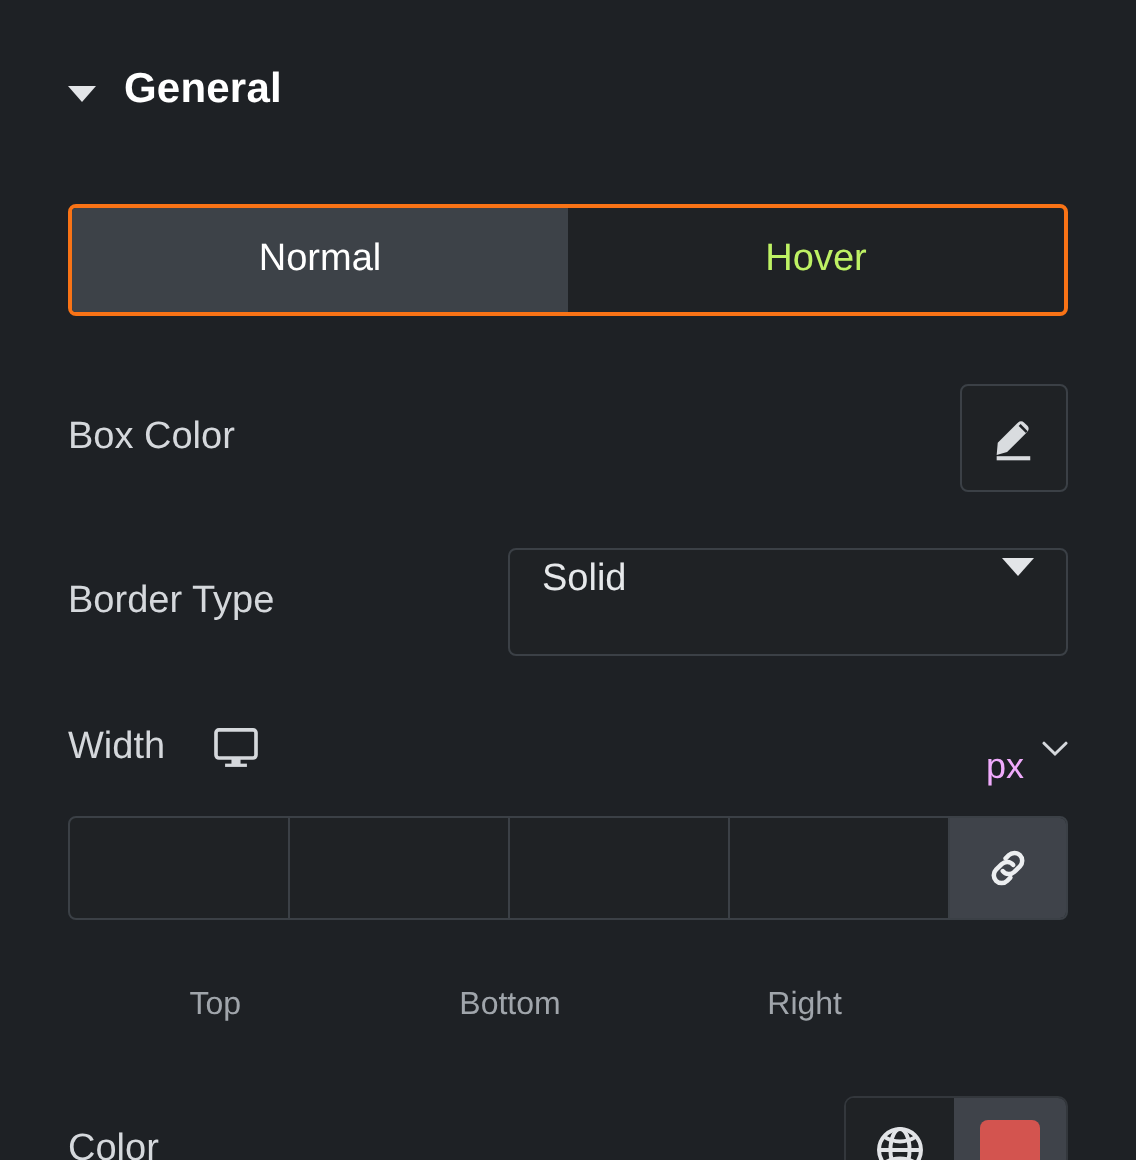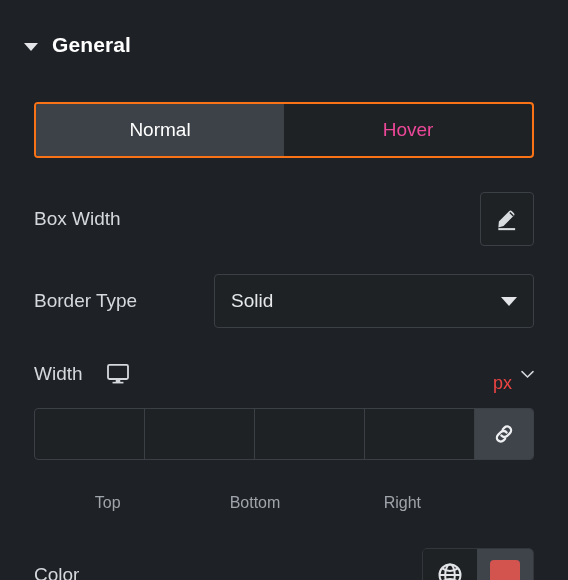--- a/index.html
+++ b/index.html
@@ -22,21 +22,21 @@
     height: 580px;
     background: #1e2125;
     box-sizing: border-box;
   }
 
   
   .section-header {
     display: flex;
     align-items: center;
     gap: 14px;
-    padding: 28px 0 0 24px;
+    padding: 28px 0 0 34px;
     height: 34px;
   }
   .caret {
     width: 0;
     height: 0;
     border-left: 7px solid transparent;
     border-right: 7px solid transparent;
     border-top: 8px solid #e3e5e8;
     margin-top: 3px;
   }
@@ -56,21 +56,21 @@
     border-radius: 4px;
     overflow: hidden;
     background: #1f2225;
   }
   .tab {
     flex: 1;
     display: flex;
     align-items: center;
     justify-content: center;
     font-size: 19px;
-    color: #ec4899;
+    color: #bef264;
     cursor: pointer;
     user-select: none;
   }
   .tab.active {
     background: #3d4248;
     color: #ffffff;
   }
 
   
   .row {
@@ -97,28 +97,27 @@
     display: flex;
     align-items: center;
     justify-content: center;
     cursor: pointer;
     box-sizing: border-box;
   }
 
   
   .row-bordertype { margin-top: 26px; height: 54px; }
   .select {
-    width: 320px;
+    width: 280px;
     height: 54px;
     border: 1px solid #3b4046;
     border-radius: 4px;
     background: #1f2225;
     display: flex;
-    align-items: center;
-    padding: 16px 16px;
+    padding: 4px 16px;
     box-sizing: border-box;
     cursor: pointer;
   }
   .select-value {
     font-size: 19px;
     color: #e6e8ea;
     flex: 1;
   }
   .select-caret {
     width: 0;
@@ -132,21 +131,21 @@
   .row-width { margin-top: 26px; height: 34px; text-align: center; }
   .device-icon { margin-left: 24px; display: flex; align-items: center; }
   .unit {
     display: flex;
     align-items: center;
     gap: 9px;
     cursor: pointer;
   }
   .unit-text {
     font-size: 18px;
-    color: #ef4444;
+    color: #f0abfc;
     margin-top: 19px;
   }
 
   
   .dims {
     margin: 14px 34px 0 34px;
     height: 52px;
     display: flex;
     border: 1px solid #3b4046;
     border-radius: 4px;
@@ -235,21 +234,21 @@
   <div class="tabs">
     <div class="tab active">
       <span>Normal</span>
     </div>
     <div class="tab">
       <span>Hover</span>
     </div>
   </div>
 
   <div class="row row-boxshadow">
-    <div class="row-label">Box Width</div>
+    <div class="row-label">Box Color</div>
     <div class="spacer"></div>
     <div class="icon-btn">
       <svg width="26" height="26" viewBox="0 0 24 24">
         <path d="M4.5 14.2 L13.9 4.8 a1.9 1.9 0 0 1 2.7 0 l1.6 1.6 a1.9 1.9 0 0 1 0 2.7 L8.8 18.5 L4 19.8 Z" fill="#d9dcdf"></path>
         <path d="M14.6 6.0 L17.9 9.3" stroke="#1f2225" stroke-width="1.2" fill="none"></path>
         <rect x="4" y="20.4" width="15.5" height="1.9" fill="#d9dcdf"></rect>
       </svg>
     </div>
   </div>
 

